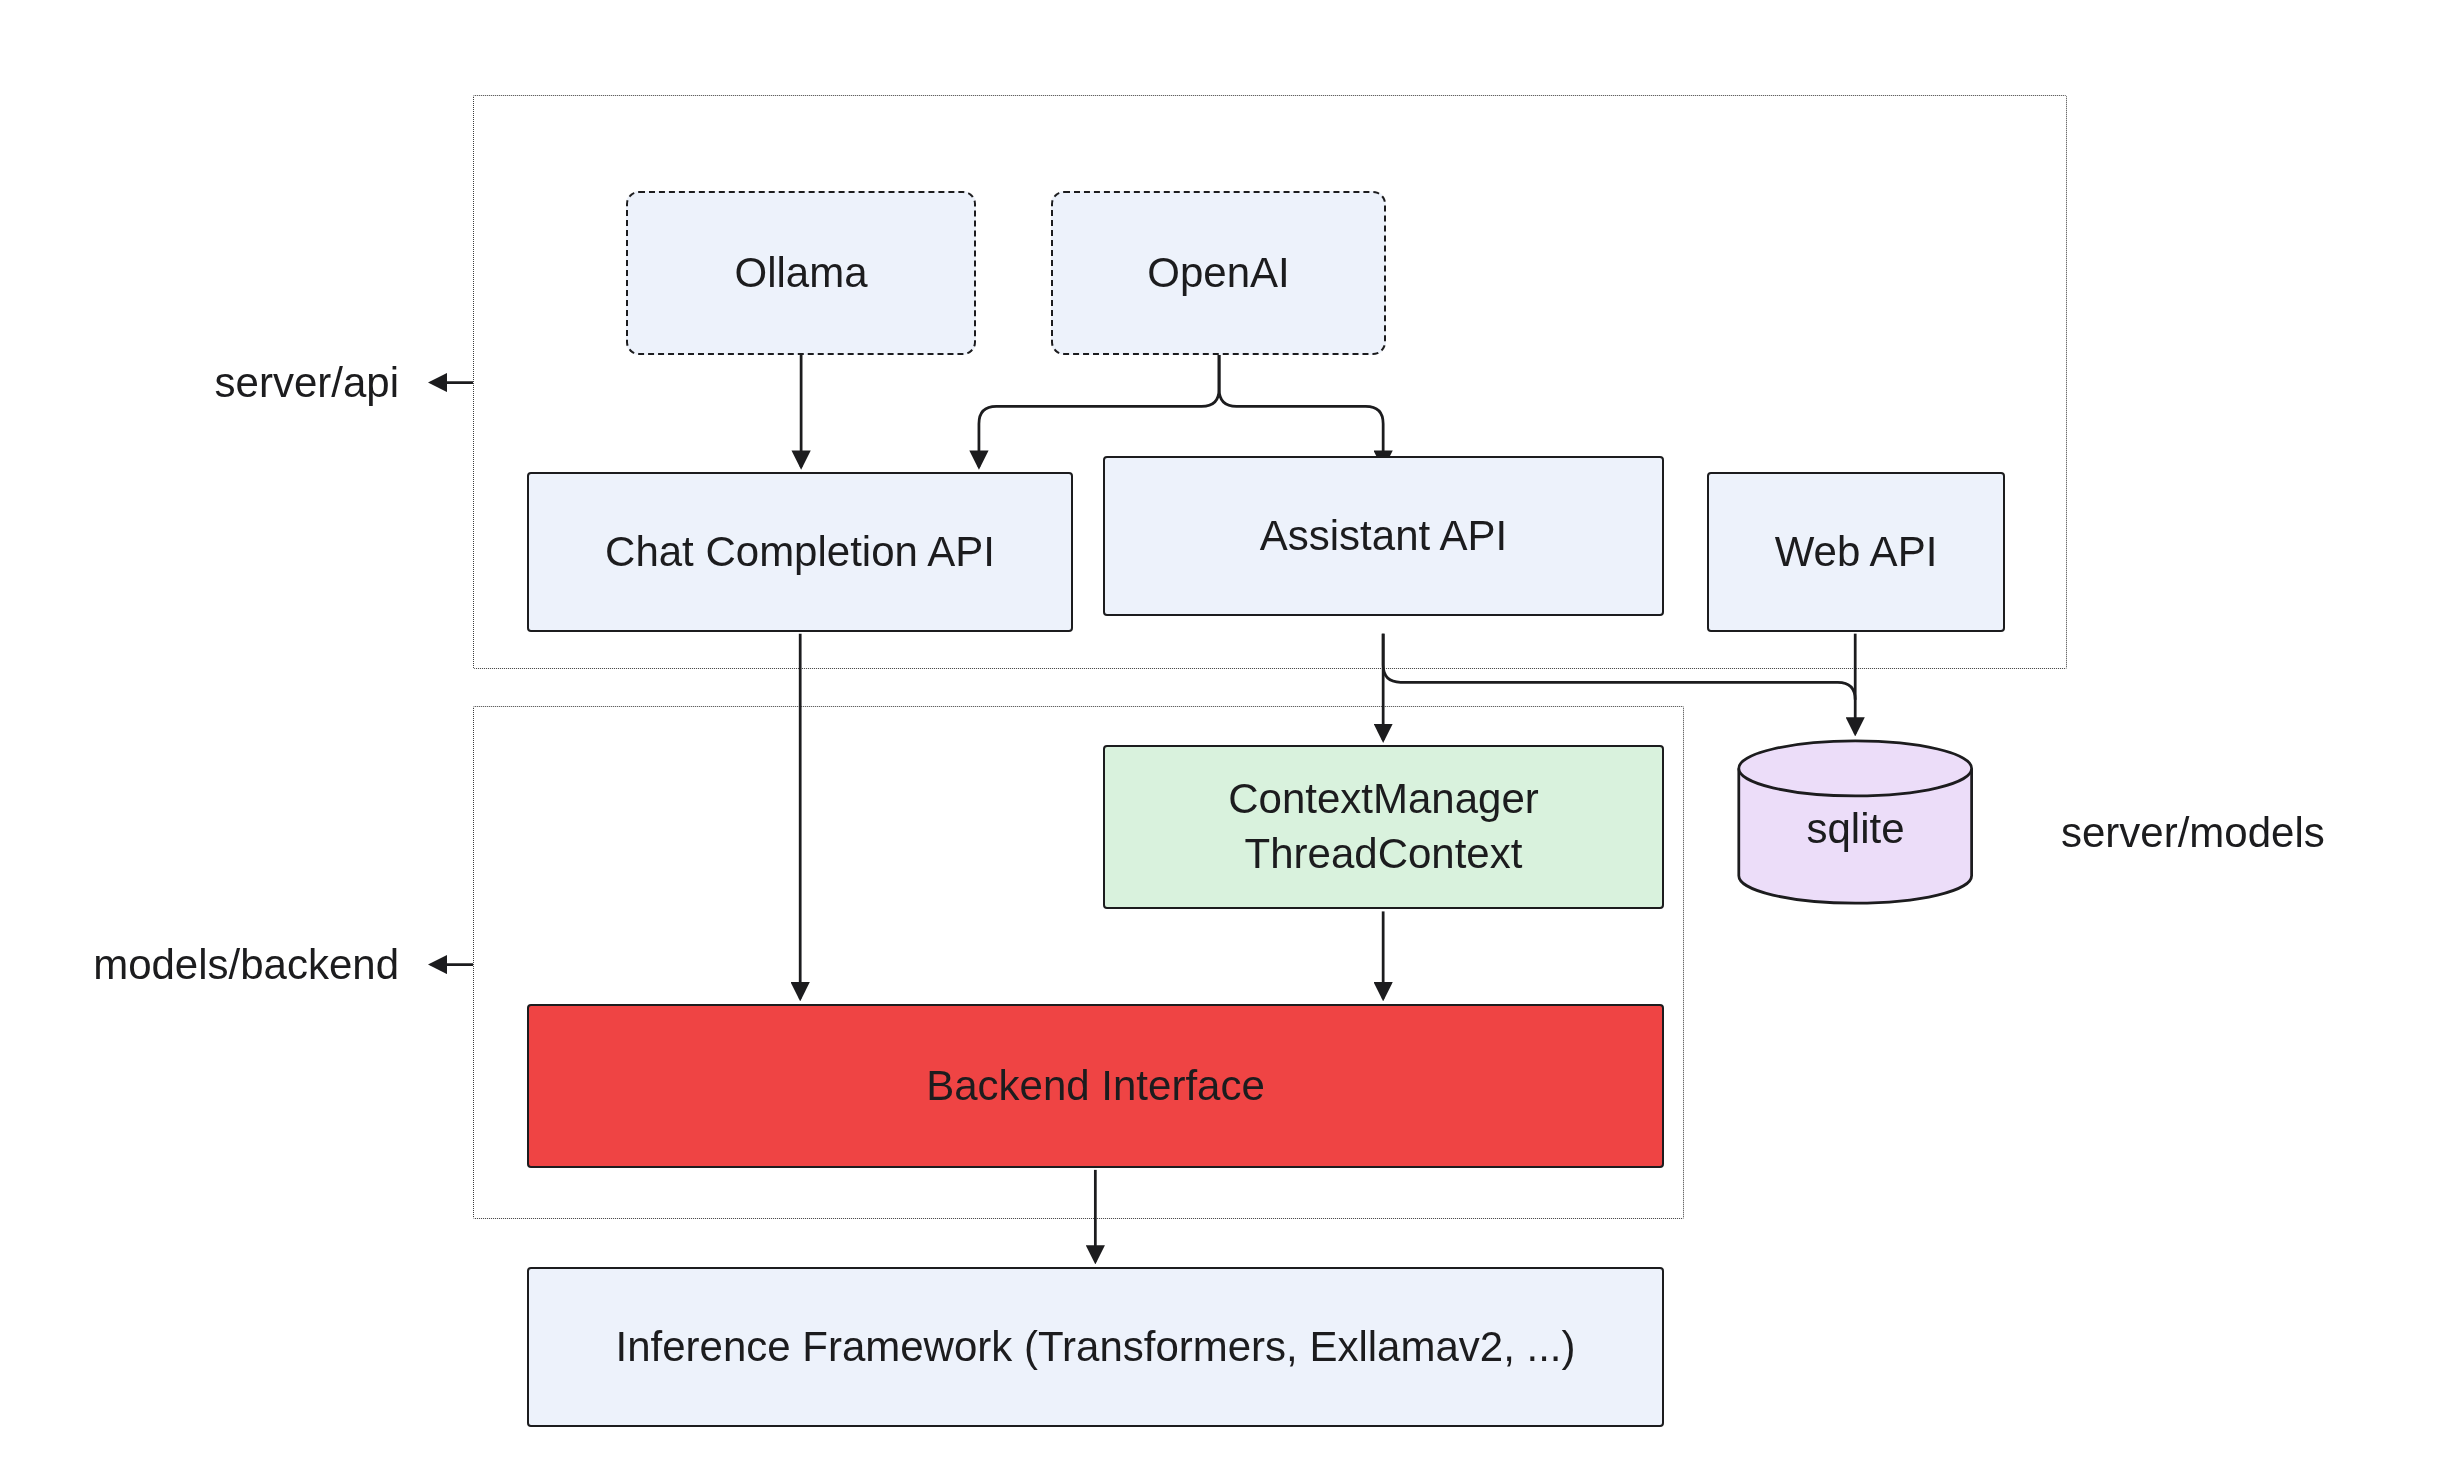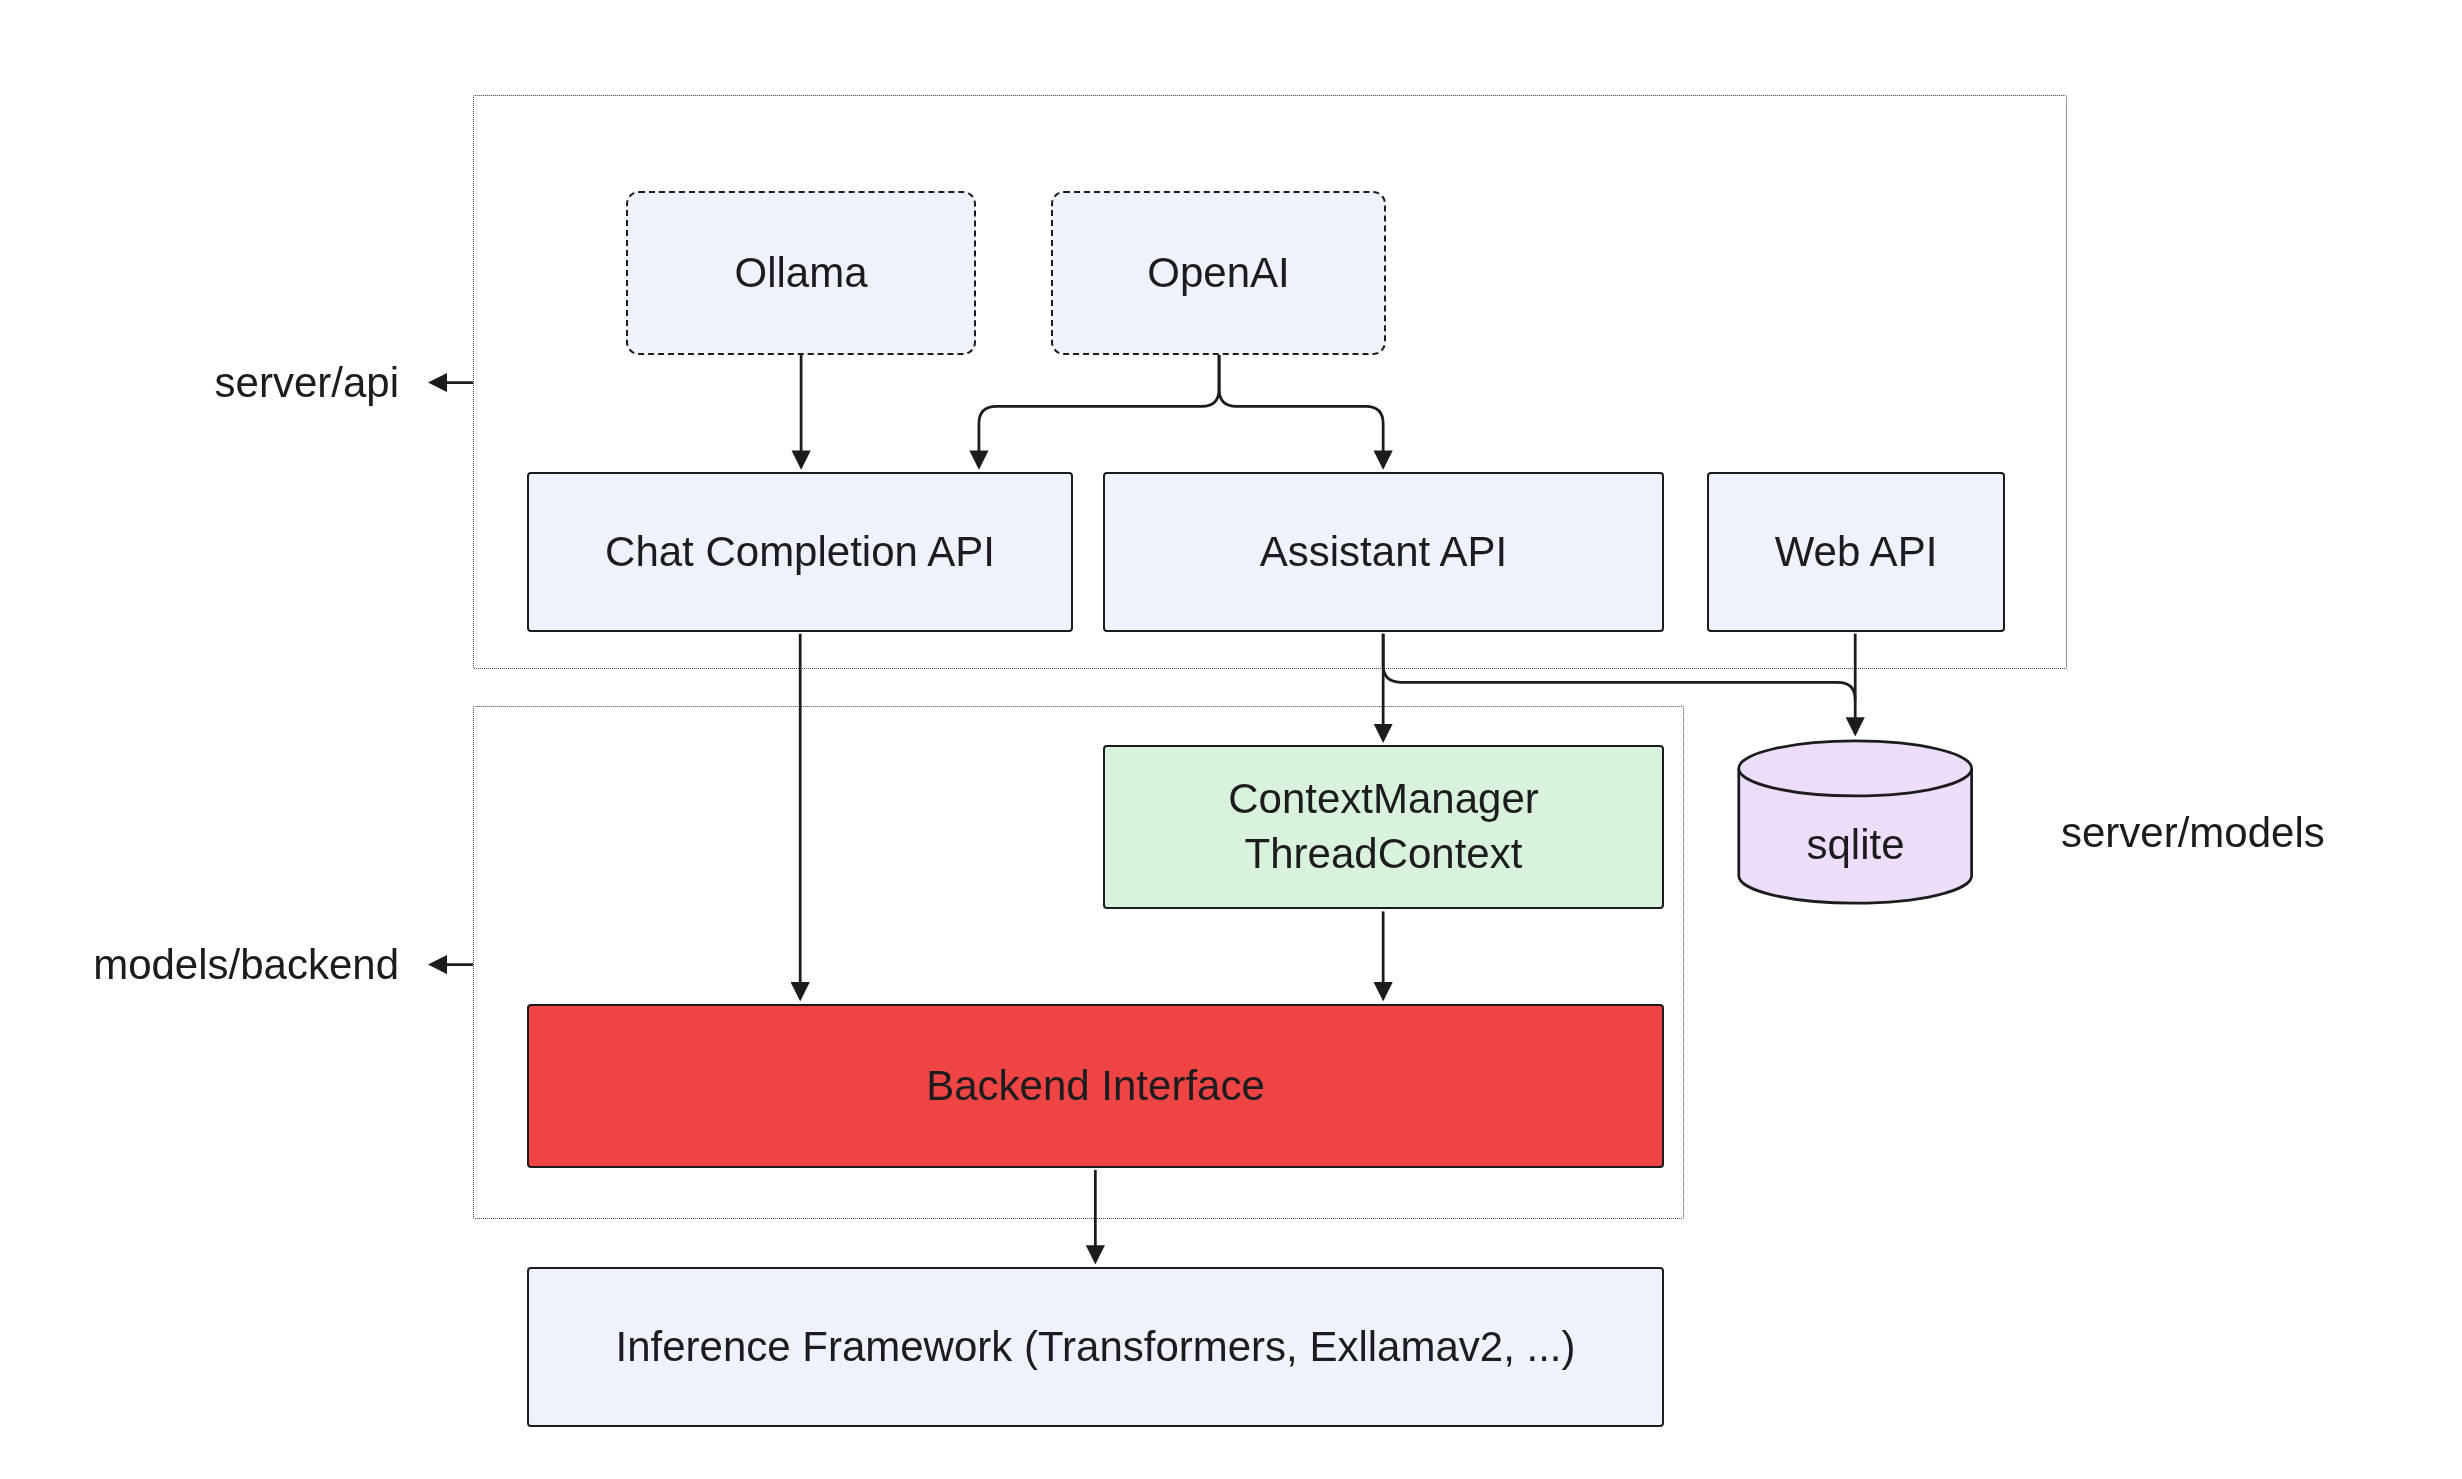--- a/index.html
+++ b/index.html
@@ -41,21 +41,21 @@
   .yellow { background:#ef4444; }
   .label {
     position:absolute;
     font-size:42px;
     z-index:2;
     display:flex; align-items:center;
   }
   .label.right { justify-content:flex-end; }
   .cyl-label {
     position:absolute;
-    display:flex; align-items:flex-end; justify-content:center;
+    display:flex; align-items:flex-start; justify-content:center;
     font-size:42px;
     z-index:2;
   }
 </style>
 </head>
 <body>
 
 <div class="canvas">
 
   <div class="group" style="left:473px; top:95px; width:1594px; height:574px;"></div>
@@ -92,21 +92,21 @@
   </div>
 
   <div class="node dashed blue" style="left:1051px; top:175px; width:335px; height:164px;">
     <span>OpenAI</span>
   </div>
 
   <div class="node blue" style="left:527px; top:472px; width:546px; height:160px;">
     <span>Chat Completion API</span>
   </div>
 
-  <div class="node blue" style="left:1103px; top:472px; width:561px; height:160px;">
+  <div class="node blue" style="left:1103px; top:456px; width:561px; height:160px;">
     <span>Assistant API</span>
   </div>
 
   <div class="node green" style="left:1103px; top:745px; width:561px; height:164px;">
     <span>ContextManager</span>
     <span>ThreadContext</span>
   </div>
 
   <div class="node blue" style="left:1707px; top:472px; width:298px; height:160px;">
     <span>Web API</span>

